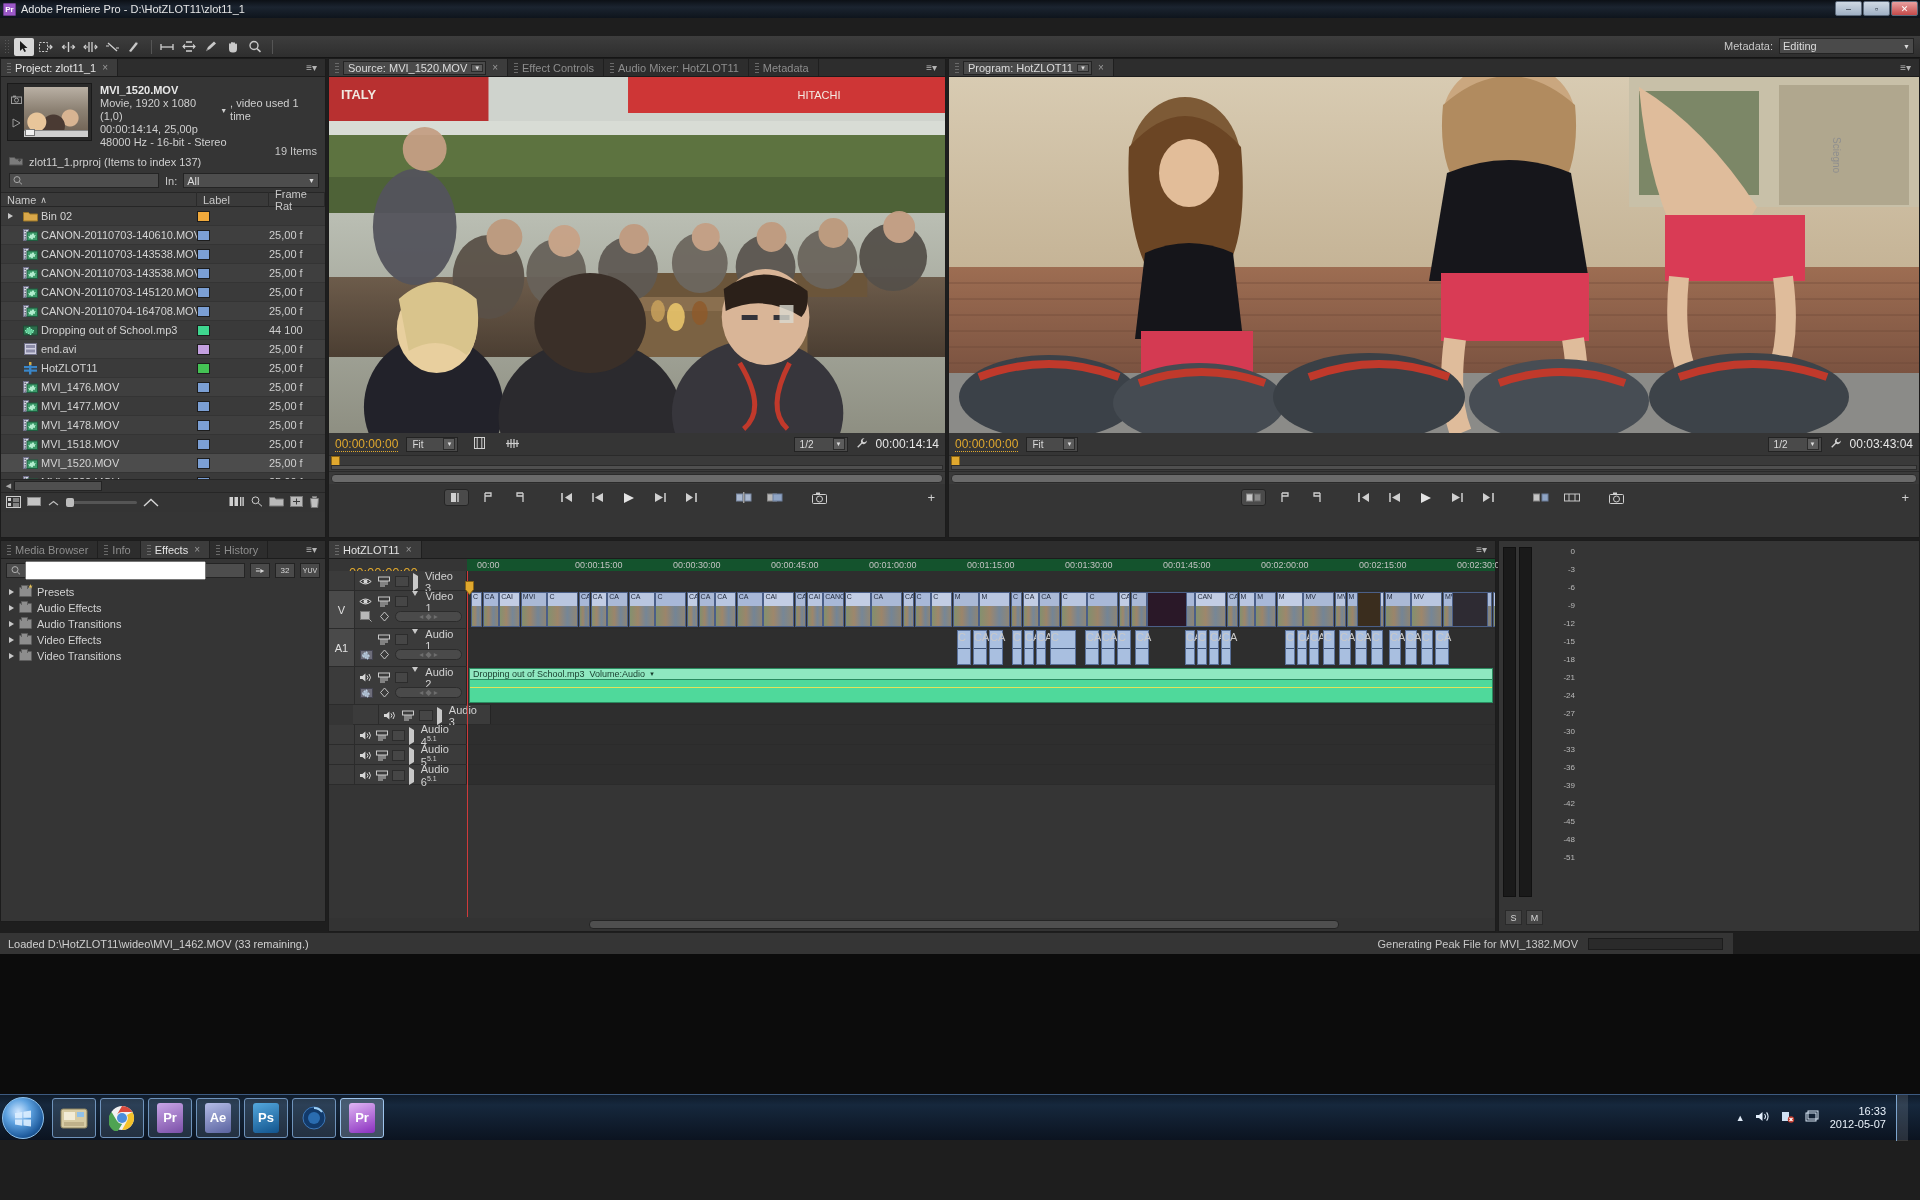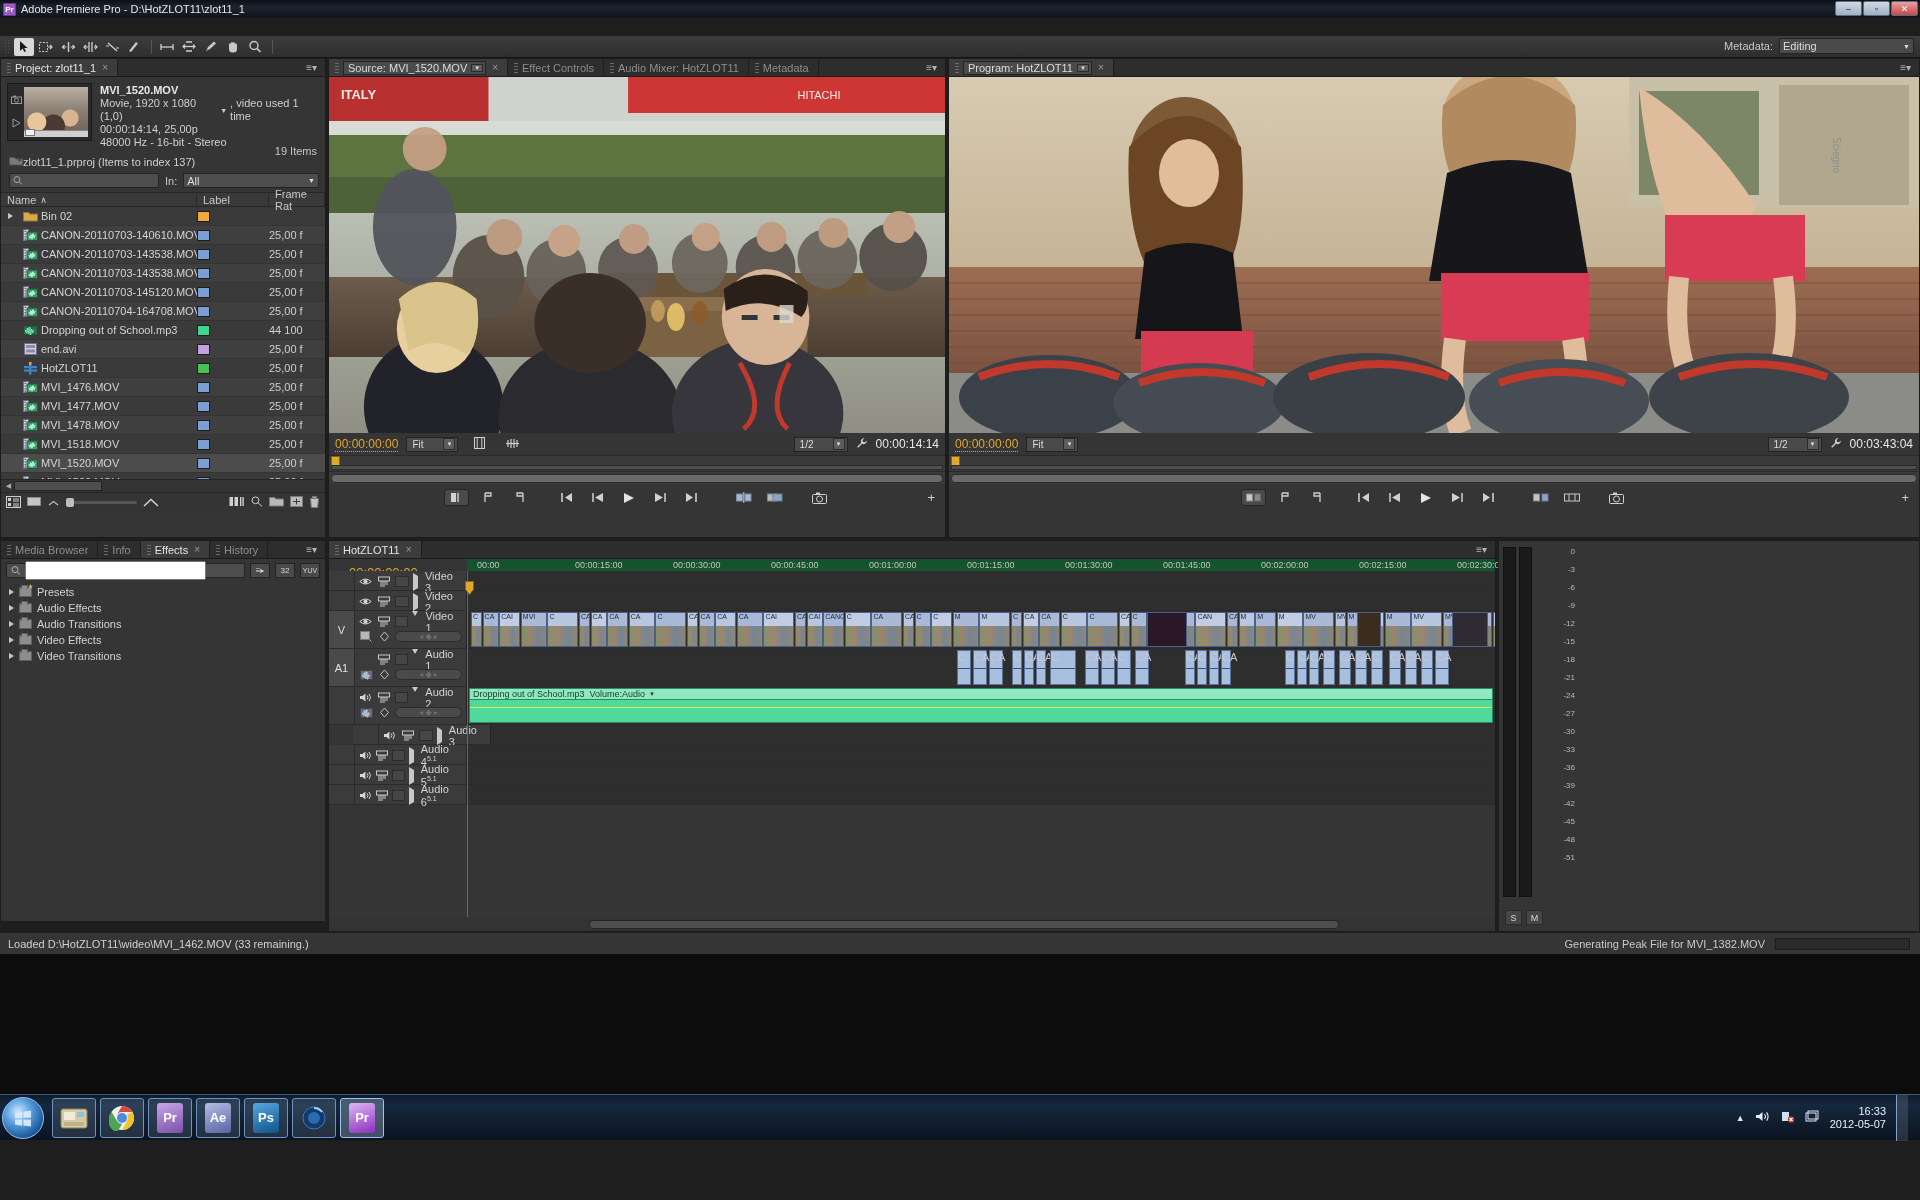--- a/index.html
+++ b/index.html
@@ -110,21 +110,21 @@
   .thumb-img:after{
     content:""; position:absolute;left:0;bottom:0;width:100%;height:6px;background:#cfcfcf;
     border-top:1px solid #888;
   }
   .thumb-img:before{
     content:""; position:absolute;left:1px;bottom:1px;width:8px;height:5px;background:#f2f2f2;border:1px solid #777;
     z-index:2;
   }
   .proj-meta { font-size:11px; color:#cfcfcf; line-height:13px; padding-top:1px;}
   .proj-meta .nm { font-weight:bold; color:#e8e8e8; font-size:11px; }
-  .proj-row2 { display:flex; align-items:center; gap:0; padding:2px 8px; }
+  .proj-row2 { display:flex; align-items:center; gap:6px; padding:2px 8px; }
   .proj-row2 .fname { color:#d0d0d0; font-size:11px; }
   .proj-search-row { display:flex; align-items:center; gap:6px; padding:3px 6px 4px 8px; }
   .search-box {
     flex:0 0 150px; height:15px; background:#4d4d4d; border:1px solid #242424;
     display:flex;align-items:center;padding-left:3px;gap:3px;
   }
   .search-box input{
     background:transparent;border:0;outline:none;color:#d5d5d5;font-size:10px;width:100%;
     font-family:"Liberation Sans",sans-serif;
   }
@@ -244,21 +244,21 @@
   .vu-area{ position:absolute; left:4px; top:6px; width:44px; bottom:34px; display:flex; gap:3px;}
   .vu-bar{ width:13px; background:#1a1a1a; border:1px solid #111; }
   .vu-scale{ position:absolute; left:52px; top:4px; bottom:34px; width:26px; font-size:8px; color:#b9b9b9;}
   .vu-scale div{ position:absolute; right:2px; }
   .meter-btns{ position:absolute; left:6px; bottom:6px; display:flex; gap:4px;}
   .mbtn{ width:17px;height:15px;background:#464646;border:1px solid #2a2a2a;
       display:flex;align-items:center;justify-content:center;font-size:9px;color:#d6d6d6;}
 
   
   .statusbar{
-    position:absolute; left:0; top:932px; width:1920px; height:22px;
+    position:absolute; left:0; top:932px; width:1733px; height:22px;
     background:#353535; border-top:1px solid #1e1e1e; display:flex; align-items:center;
   }
   .status-left{ padding-left:8px; font-size:11px; color:#d0d0d0;}
   .status-right{ margin-left:auto; display:flex; align-items:center; gap:10px; padding-right:10px;}
   .progress-shell{ width:135px;height:12px;background:#2a2a2a;border:1px solid #1c1c1c;}
 
   
   .desktop{ position:absolute; left:0; top:954px; width:1920px; height:186px; background:#0c0c0c;}
   .taskbar{
     position:absolute; left:0; bottom:0; width:1920px; height:46px;
@@ -1305,45 +1305,20 @@
                 </span>
                 <span class="eye">
                   <svg width="12" height="11" viewBox="0 0 12 11">
                     <rect x="0.5" y="1" width="11" height="4" fill="none" stroke="#cacaca"></rect>
                     <path d="M2 6 h8 M2 8 h8 M2 10 h5" stroke="#cacaca"></path>
                   </svg>
                 </span>
                 <span class="mbox"></span>
                 <span><span class="tri-right"></span></span>
                 <span class="tname">Video 3</span>
-              </div>
-            </div>
-          </div>
-          <div class="tbody"></div>
-        </div>
-        <div class="track" style="height: 20px;">
-          <div class="thead">
-            <div class="tgt empty"></div>
-            <div class="thead-inner">
-              <div class="thead-line">
-                <span class="eye">
-                  <svg width="13" height="9" viewBox="0 0 13 9">
-                    <path d="M0.8 4.5 Q6.5 -0.5 12.2 4.5 Q6.5 9.5 0.8 4.5Z" fill="none" stroke="#d6d6d6"></path>
-                    <circle cx="6.5" cy="4.5" r="2" fill="#d6d6d6"></circle>
-                  </svg>
-                </span>
-                <span class="eye">
-                  <svg width="12" height="11" viewBox="0 0 12 11">
-                    <rect x="0.5" y="1" width="11" height="4" fill="none" stroke="#cacaca"></rect>
-                    <path d="M2 6 h8 M2 8 h8 M2 10 h5" stroke="#cacaca"></path>
-                  </svg>
-                </span>
-                <span class="mbox"></span>
-                <span><span class="tri-right"></span></span>
-                <span class="tname">Video 2</span>
               </div>
             </div>
           </div>
           <div class="tbody"></div>
         </div>
         <div class="track" style="height: 38px;">
           <div class="thead">
             <div class="tgt">V</div>
             <div class="thead-inner">
               <div class="thead-line">

